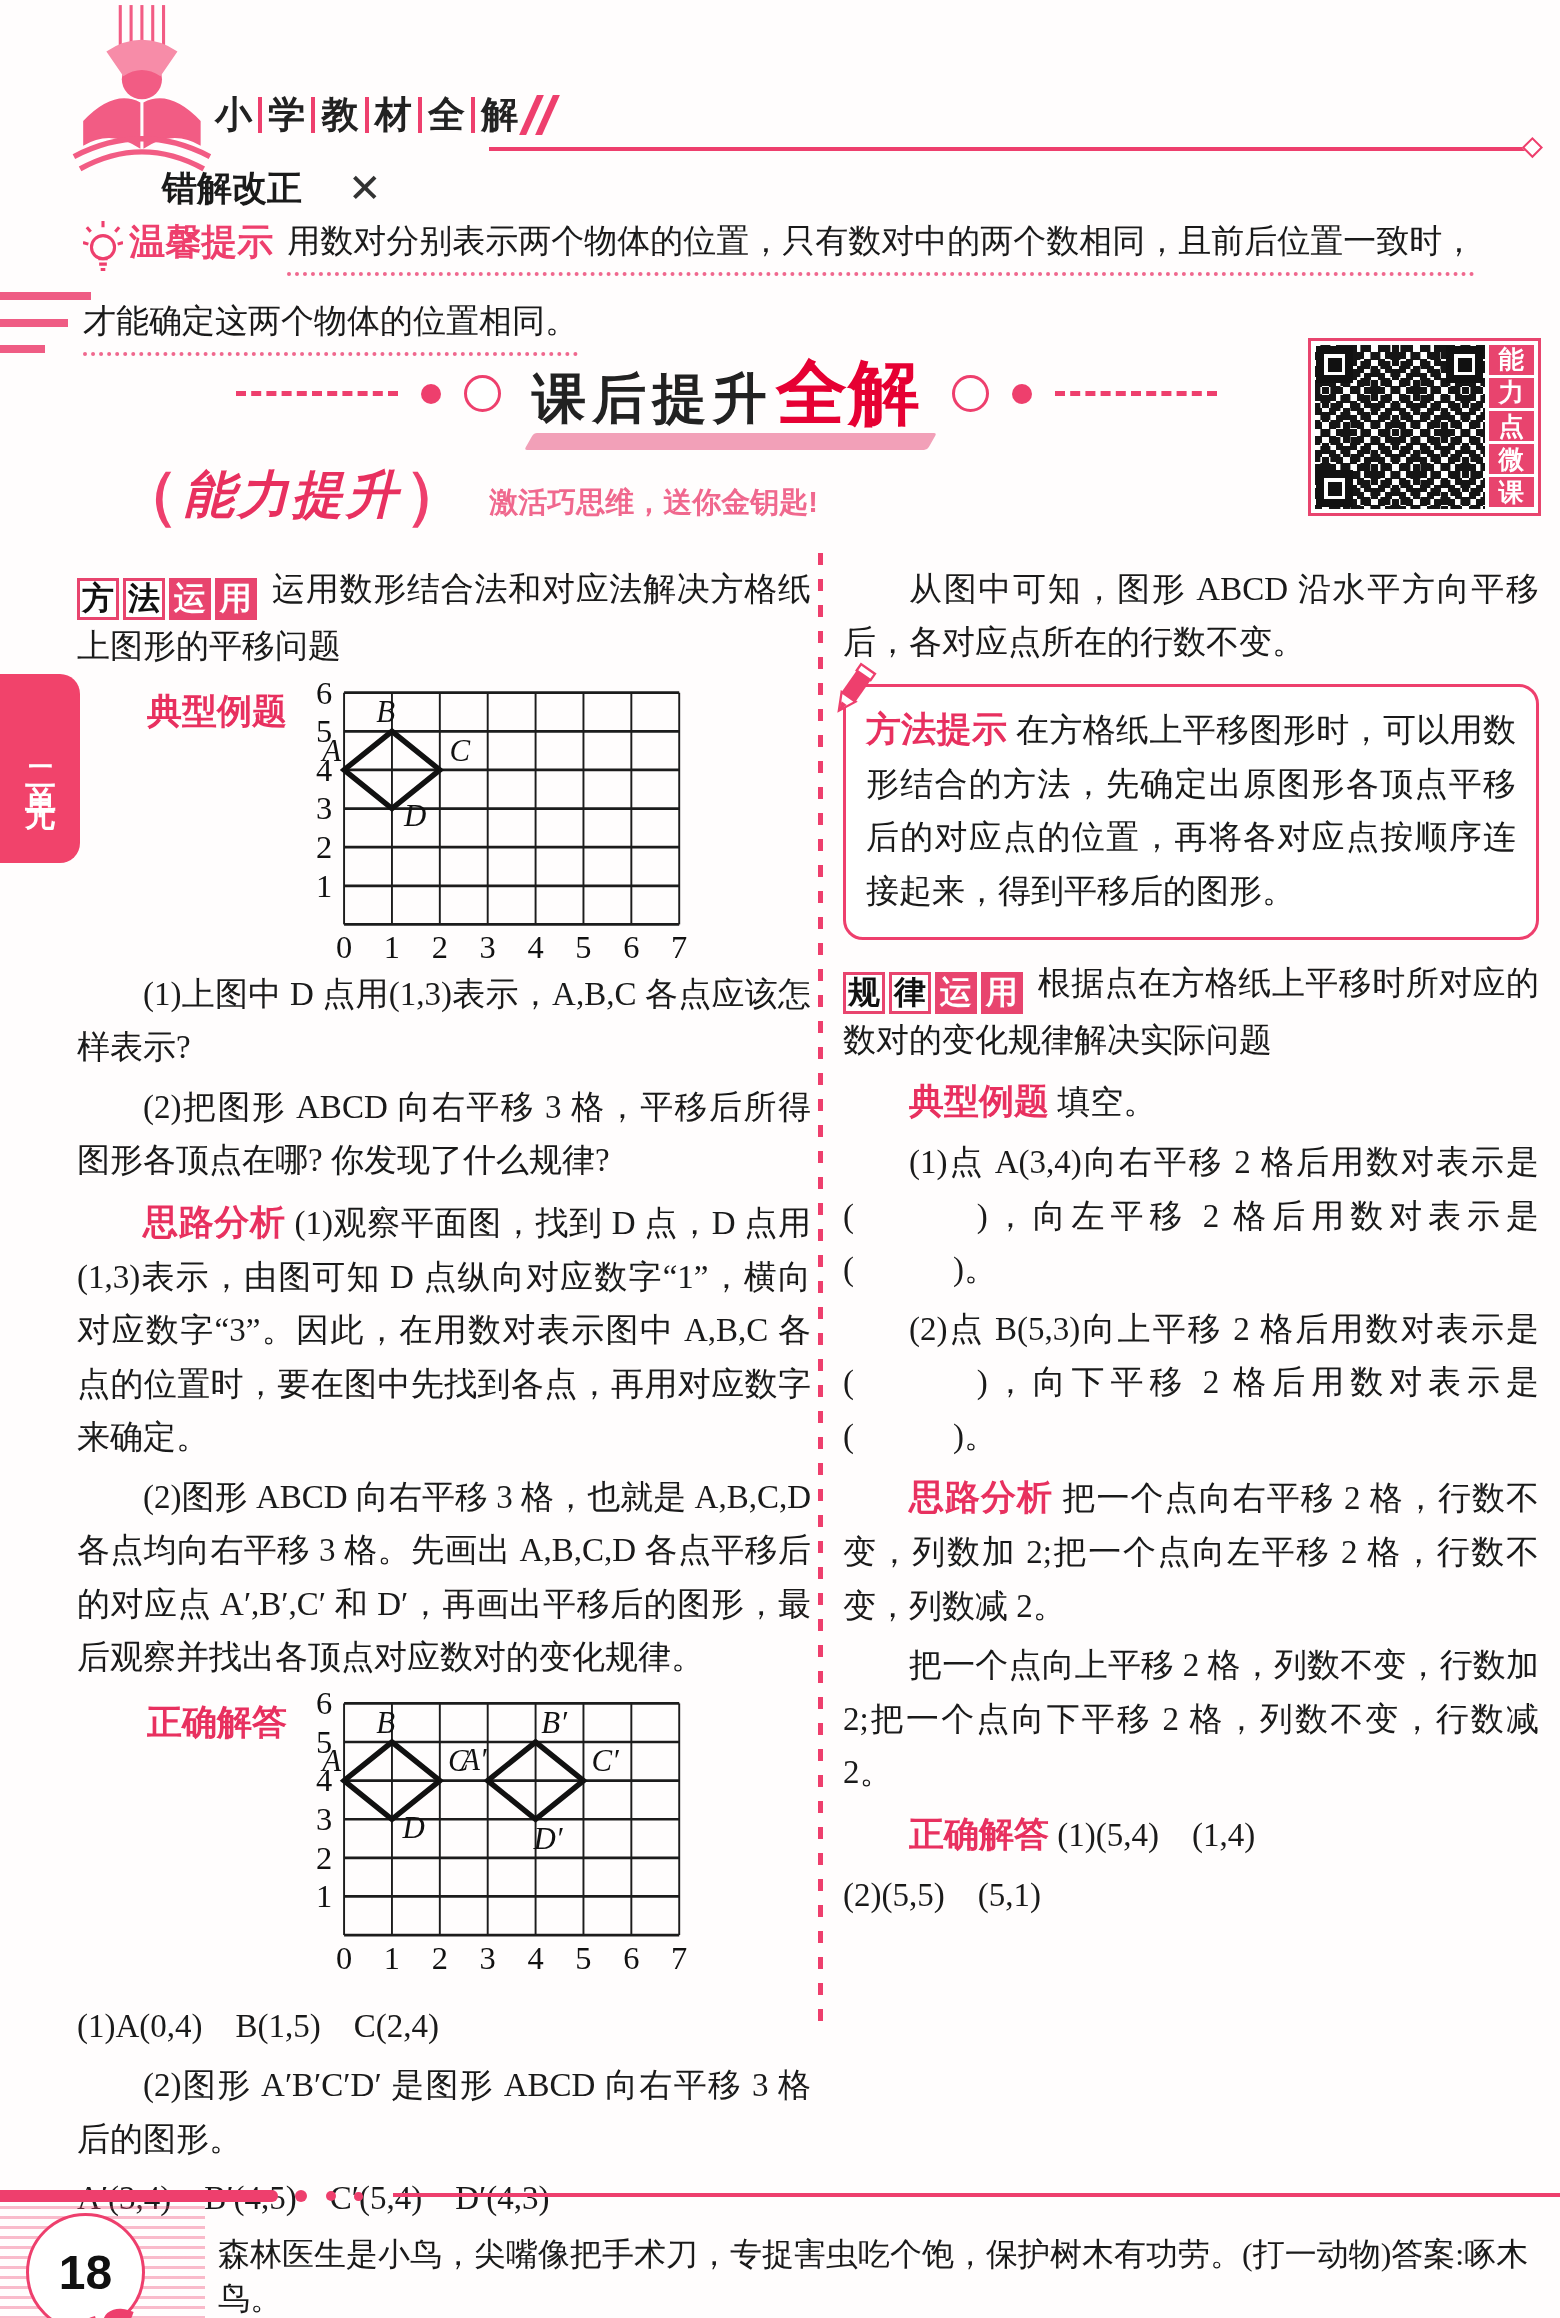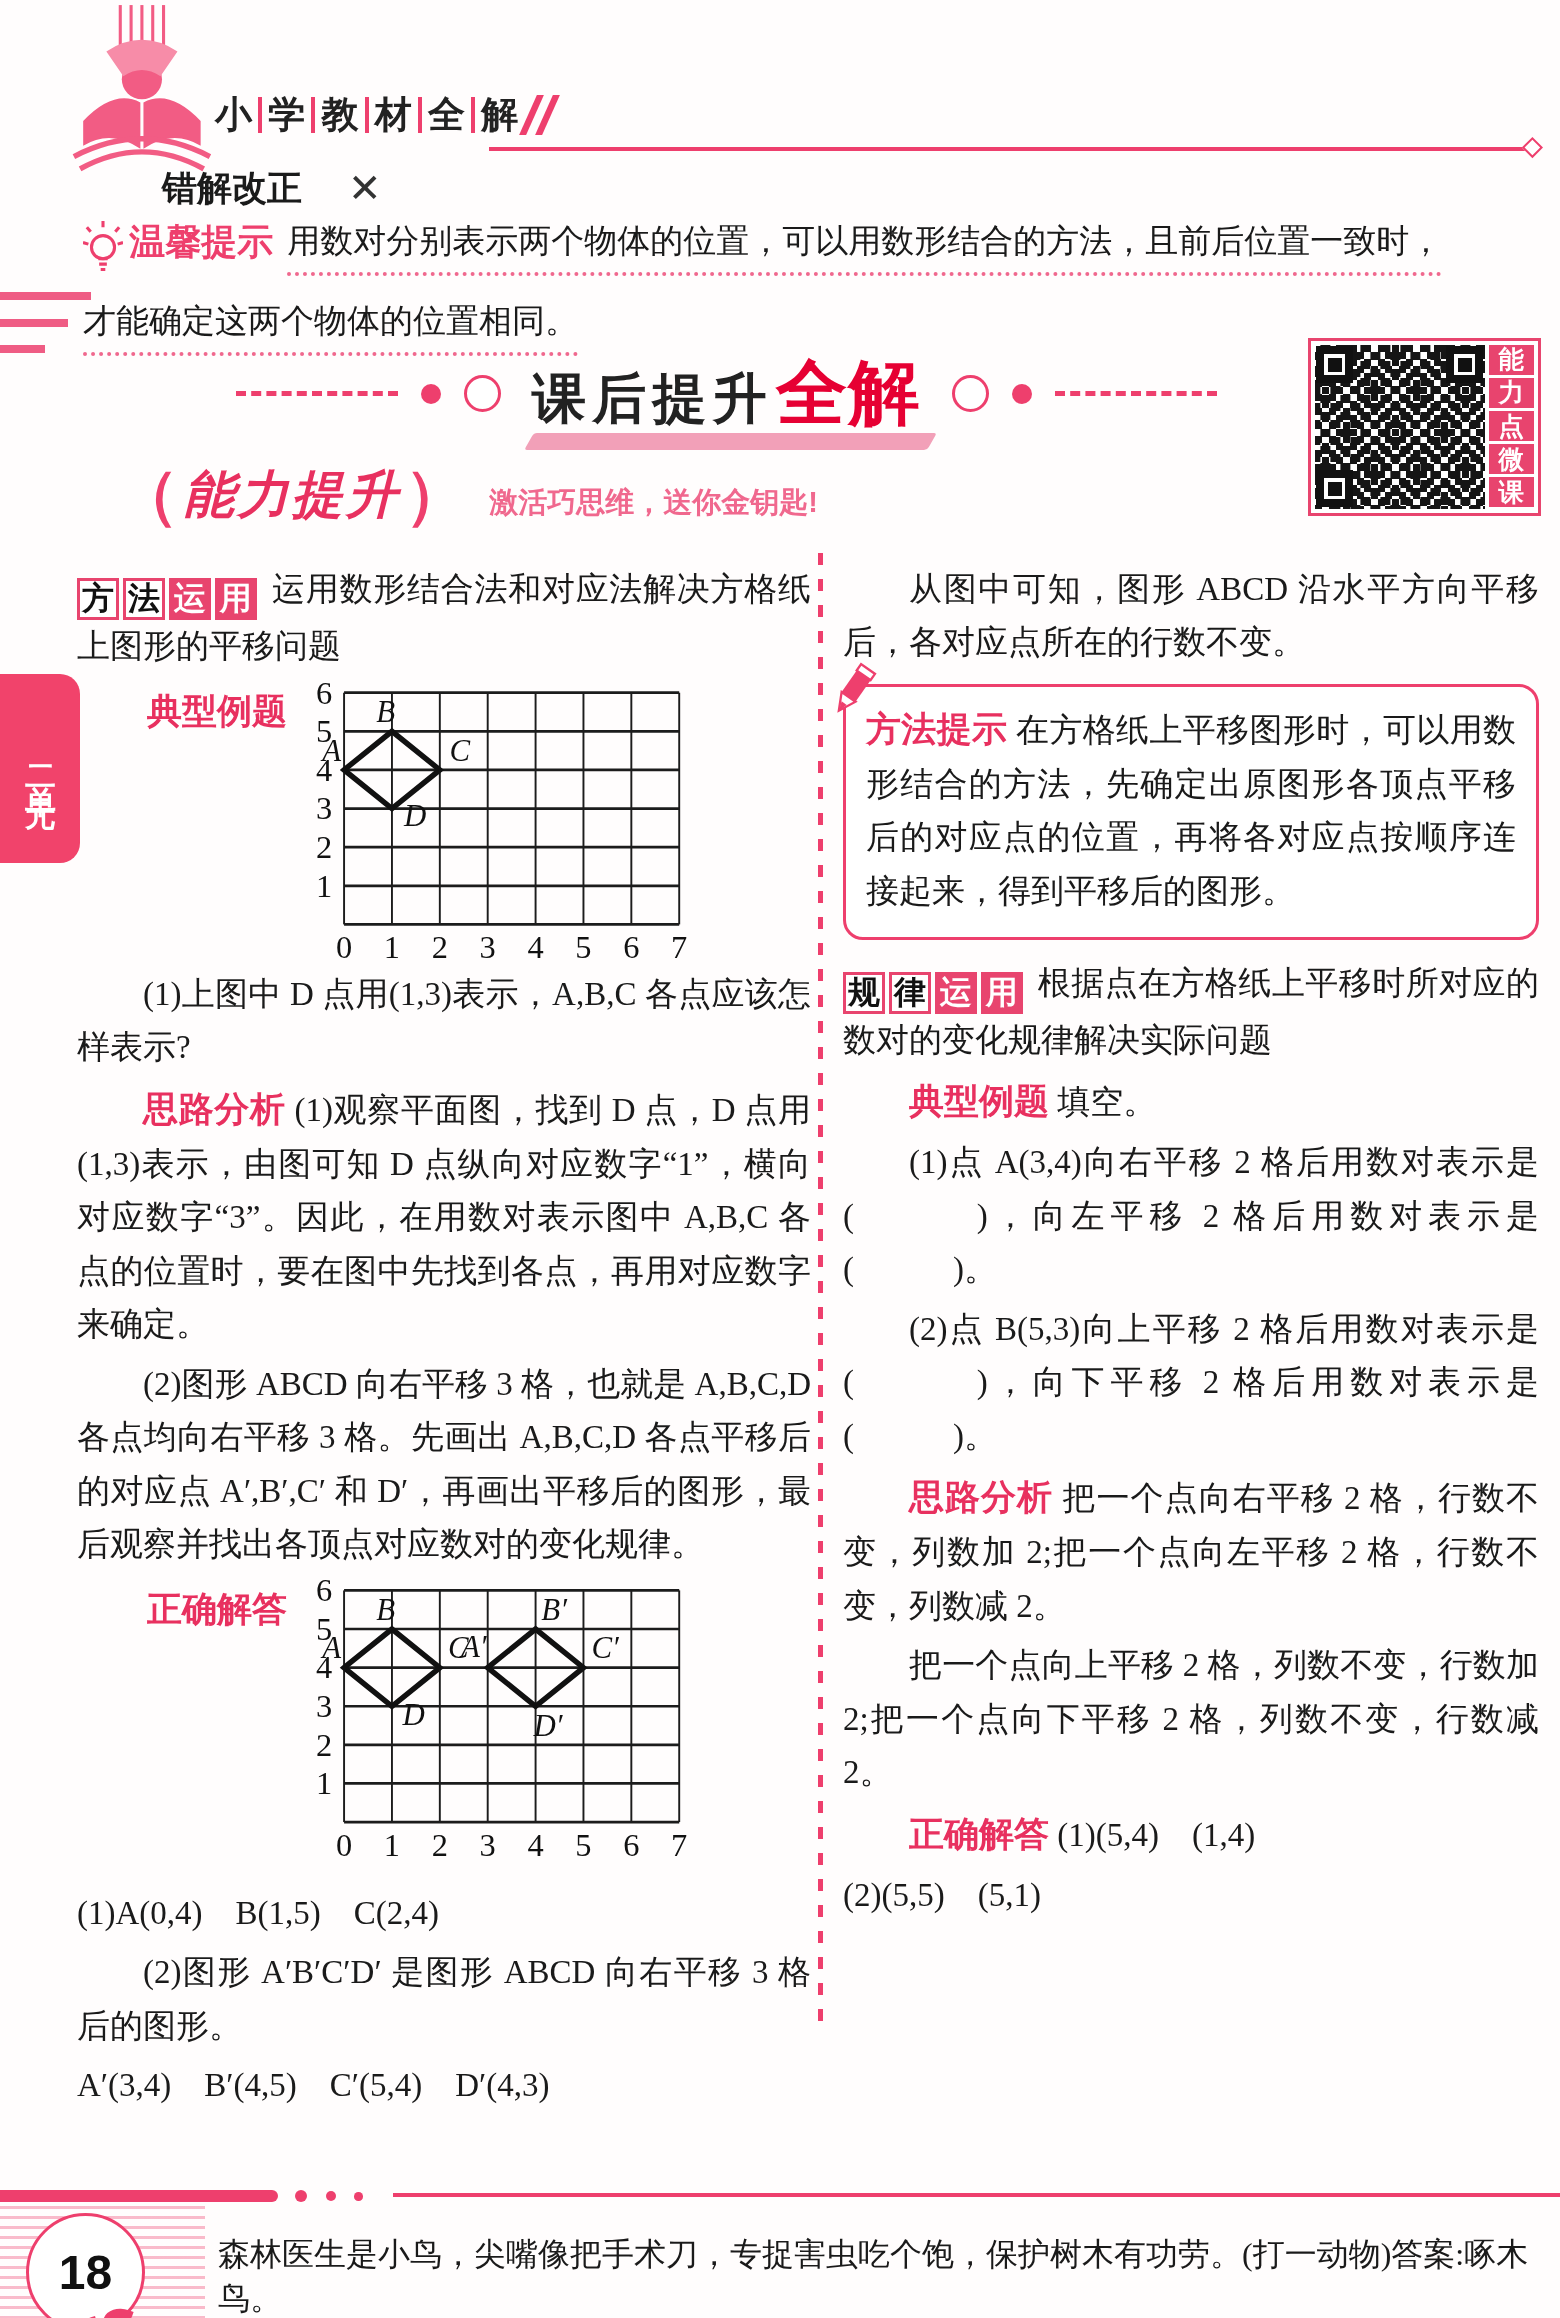--- a/index.html
+++ b/index.html
@@ -161,21 +161,21 @@
   <div class="tip-wrap">
     <div class="tip-first">
       <svg class="bulb" width="40" height="57" viewBox="0 0 52 74">
         <g stroke="#ee3f6d" stroke-width="4" fill="none">
           <circle cx="26" cy="34" r="15"></circle>
           <path d="M20 49 L32 49 M21 56 L31 56 M23 63 L29 63"></path>
           <path d="M26 8 L26 0 M10 14 L5 8 M42 14 L47 8 M7 30 L0 28 M45 30 L52 28"></path>
         </g>
       </svg>
       <span class="tip-label">温馨提示</span>
-      <span class="tip-text dotted">用数对分别表示两个物体的位置，可以用数形结合的方法，且前后位置一致时，</span>
+      <span class="tip-text dotted">用数对分别表示两个物体的位置，只有数对中的两个数相同，且前后位置一致时，</span>
     </div>
     <div class="tip-text dotted tip-line2">才能确定这两个物体的位置相同。</div>
   </div>
 
   <div class="section-banner">
     <div class="dash-seg"></div>
     <div class="dot"></div>
     <div class="ring"></div>
     <div class="sec-title">
       <div class="sec-shadow"></div>
@@ -259,20 +259,21 @@
         <g font-size="40" font-style="italic" fill="#111" text-anchor="middle">
           <text x="32" y="104">A</text>
           <text x="102" y="54">B</text>
           <text x="198" y="104">C</text>
           <text x="140" y="188">D</text>
         </g>
       </svg>
     </div>
 
     <p class="indent">(1)上图中 D 点用(1,3)表示，A,B,C 各点应该怎样表示?</p>
+    <p class="indent">(2)把图形 ABCD 向右平移 3 格，平移后所得图形各顶点在哪? 你发现了什么规律?</p>
 
     <p class="indent">
       <span class="red-label">思路分析</span>
       <span>(1)观察平面图，找到 D 点，D 点用(1,3)表示，由图可知 D 点纵向对应数字“1”，横向对应数字“3”。因此，在用数对表示图中 A,B,C 各点的位置时，要在图中先找到各点，再用对应数字来确定。</span>
     </p>
     <p class="indent">(2)图形 ABCD 向右平移 3 格，也就是 A,B,C,D 各点均向右平移 3 格。先画出 A,B,C,D 各点平移后的对应点 A′,B′,C′ 和 D′，再画出平移后的图形，最后观察并找出各顶点对应数对的变化规律。</p>
 
     <div class="ex-row">
       <span class="red-label">正确解答</span>
       <svg class="grid-svg" width="417" height="309" viewBox="0 0 540 400" style="font-size:43px">

